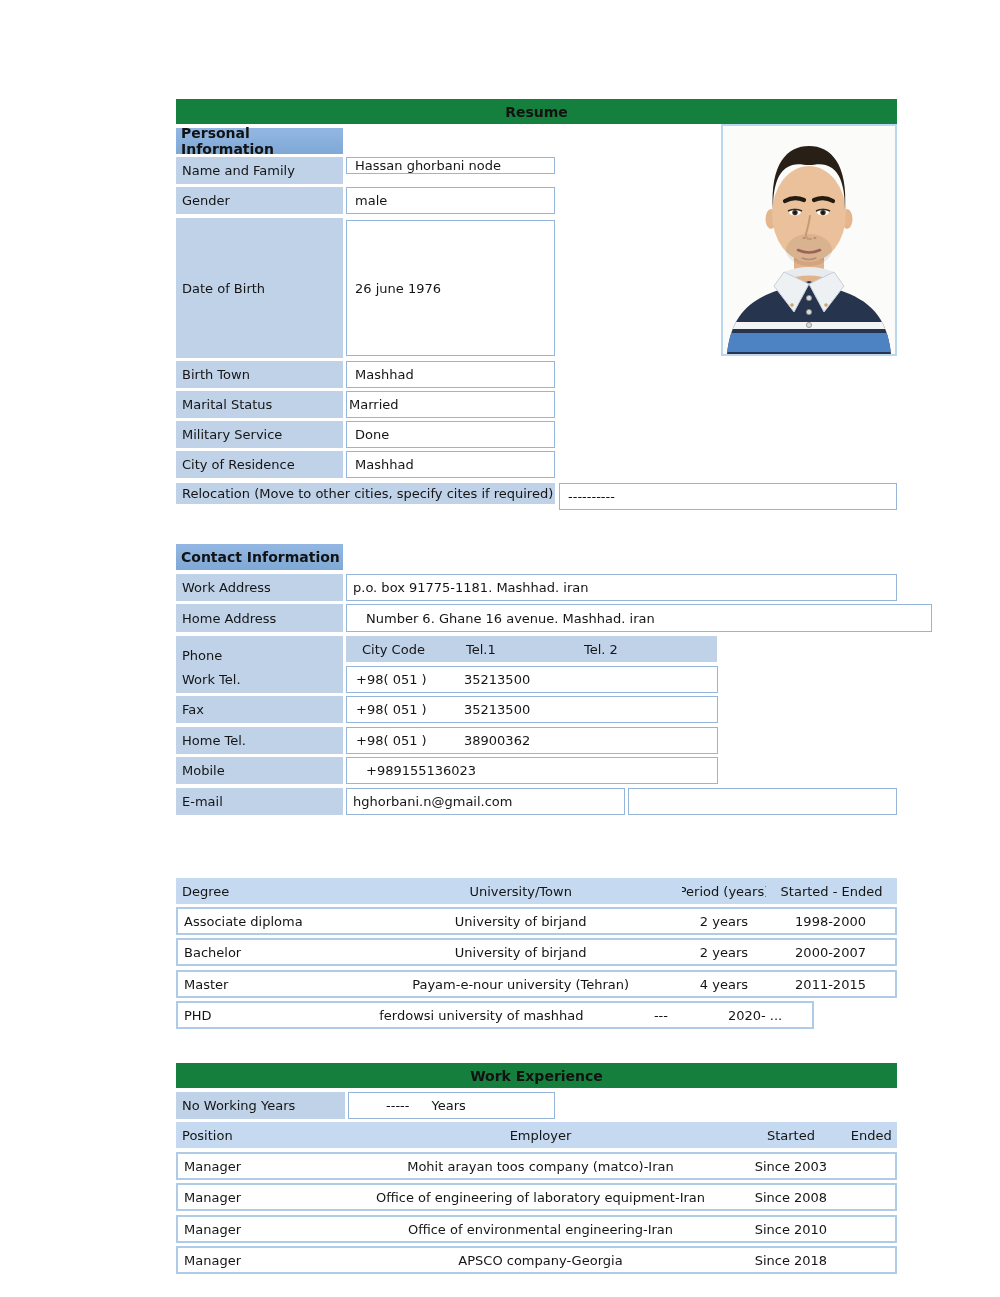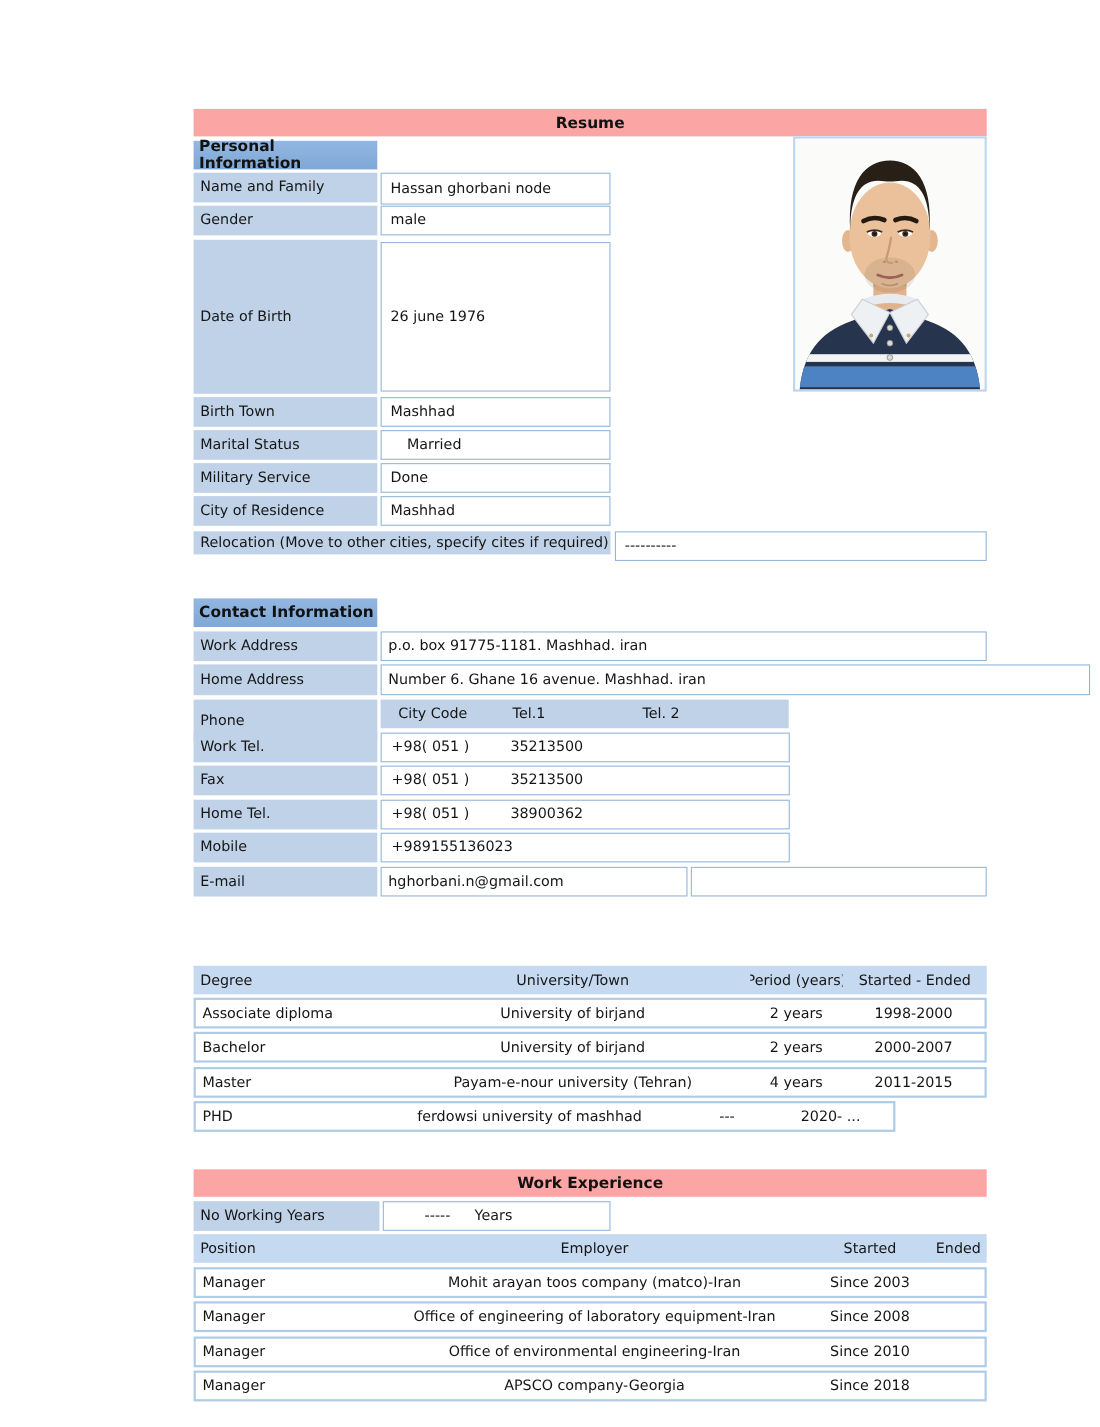--- a/index.html
+++ b/index.html
@@ -2,21 +2,21 @@
 <html><head>
 <meta charset="utf-8">
 <style>
   html,body{margin:0;padding:0;background:#ffffff;}
   .page{
     position:relative;width:1000px;height:1297px;background:#ffffff;overflow:hidden;
     font-family:"DejaVu Sans","Liberation Sans",sans-serif;color:#111;
   }
   .abs{position:absolute;box-sizing:border-box;}
   .bar{
-    background:#fca5a5;display:flex;align-items:center;justify-content:center;
+    background:#15803d;display:flex;align-items:center;justify-content:center;
     font-weight:bold;font-size:14px;color:#121212;
   }
   .sec-h{
     background:linear-gradient(180deg,#93B7E2,#7FA8D6);
     display:flex;align-items:center;padding-left:5px;
     font-weight:bold;font-size:14px;color:#121212;
   }
   .lbl{
     background:#BFD2E8;display:flex;align-items:center;padding-left:6px;
     font-size:13px;color:#151515;
@@ -103,41 +103,41 @@
       <path d="M87,90 C86,98 84,104 83,108 C82,112 85,113.5 88,113" stroke="#C79A73" stroke-width="2" fill="none" stroke-linecap="round"></path>
       <ellipse cx="81" cy="112" rx="1.5" ry="1" fill="#B98A64"></ellipse>
       <ellipse cx="92" cy="112" rx="1.5" ry="1" fill="#B98A64"></ellipse>
 
       <path d="M75,124 Q86,129 97,124" stroke="#9C6257" stroke-width="2.6" fill="none" stroke-linecap="round"></path>
       <path d="M79,132 Q86,135 93,132" stroke="rgba(150,110,90,0.55)" stroke-width="1.4" fill="none" stroke-linecap="round"></path>
     </svg>
   </div>
 
   <div class="abs lbl" style="left:176px;top:157px;width:167px;height:27px">Name and Family</div>
-  <div class="abs box" style="left:346px;top:157px;width:209px;height:29px">
+  <div class="abs box" style="left:346px;top:157px;width:209px;height:17px">
     <span>Hassan ghorbani node</span>
   </div>
 
   <div class="abs lbl" style="left:176px;top:187px;width:167px;height:27px">Gender</div>
   <div class="abs box" style="left:346px;top:187px;width:209px;height:27px">
     <span>male</span>
   </div>
 
   <div class="abs lbl" style="left:176px;top:218px;width:167px;height:140px">Date of Birth</div>
   <div class="abs box" style="left:346px;top:220px;width:209px;height:136px">
     <span>26 june 1976</span>
   </div>
 
   <div class="abs lbl" style="left:176px;top:361px;width:167px;height:27px">Birth Town</div>
   <div class="abs box" style="left:346px;top:361px;width:209px;height:27px">
     <span>Mashhad</span>
   </div>
 
   <div class="abs lbl" style="left:176px;top:391px;width:167px;height:27px">Marital Status</div>
-  <div class="abs box" style="left:346px;top:391px;width:209px;height:27px;padding-left:23px">
+  <div class="abs box" style="left:346px;top:391px;width:209px;height:27px;padding-left:2px">
     <span>Married</span>
   </div>
 
   <div class="abs lbl" style="left:176px;top:421px;width:167px;height:27px">Military Service</div>
   <div class="abs box" style="left:346px;top:421px;width:209px;height:27px">
     <span>Done</span>
   </div>
 
   <div class="abs lbl" style="left:176px;top:451px;width:167px;height:27px">City of Residence</div>
   <div class="abs box" style="left:346px;top:451px;width:209px;height:27px">
@@ -150,21 +150,21 @@
   </div>
 
   <div class="abs sec-h" style="left:176px;top:544px;width:167px;height:26px">Contact Information</div>
 
   <div class="abs lbl" style="left:176px;top:574px;width:167px;height:27px">Work Address</div>
   <div class="abs box" style="left:346px;top:574px;width:551px;height:27px;padding-left:6px">
     <span>p.o. box 91775-1181. Mashhad. iran</span>
   </div>
 
   <div class="abs lbl" style="left:176px;top:604px;width:167px;height:28px">Home Address</div>
-  <div class="abs box" style="left:346px;top:604px;width:645px;height:28px;padding-left:6px">
+  <div class="abs box" style="left:346px;top:604px;width:586px;height:28px;padding-left:19px">
     <span>Number 6. Ghane 16 avenue. Mashhad. iran</span>
   </div>
 
   <div class="abs lbl" style="left:176px;top:636px;width:167px;height:38px">Phone</div>
   <div class="abs bluecell" style="left:346px;top:636px;width:371px;height:26px">
     <span style="margin-left:16px;width:104px">City Code</span>
     <span style="width:118px">Tel.1</span>
     <span>Tel. 2</span>
   </div>
 
@@ -180,21 +180,21 @@
     <span>35213500</span>
   </div>
 
   <div class="abs lbl" style="left:176px;top:727px;width:167px;height:27px">Home Tel.</div>
   <div class="abs box" style="left:346px;top:727px;width:372px;height:27px;padding-left:9px">
     <span style="width:108px">+98( 051 )</span>
     <span>38900362</span>
   </div>
 
   <div class="abs lbl" style="left:176px;top:757px;width:167px;height:27px">Mobile</div>
-  <div class="abs box" style="left:346px;top:757px;width:372px;height:27px;padding-left:9px">
+  <div class="abs box" style="left:346px;top:757px;width:372px;height:27px;padding-left:19px">
     <span>+989155136023</span>
   </div>
 
   <div class="abs lbl" style="left:176px;top:788px;width:167px;height:27px">E-mail</div>
   <div class="abs box" style="left:346px;top:788px;width:279px;height:27px;padding-left:6px">
     <span>hghorbani.n@gmail.com</span>
   </div>
   <div class="abs box" style="left:628px;top:788px;width:269px;height:27px">
     <span></span>
   </div>

